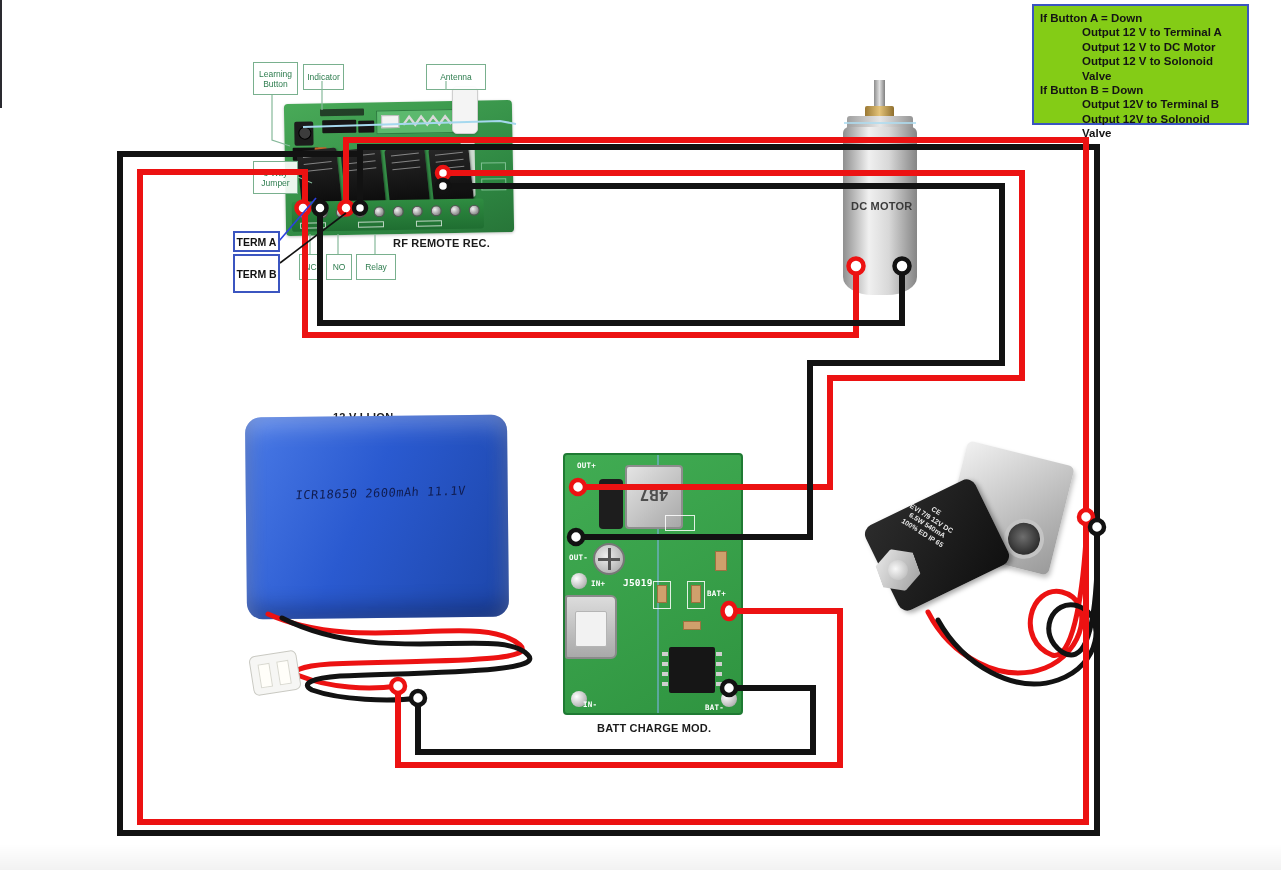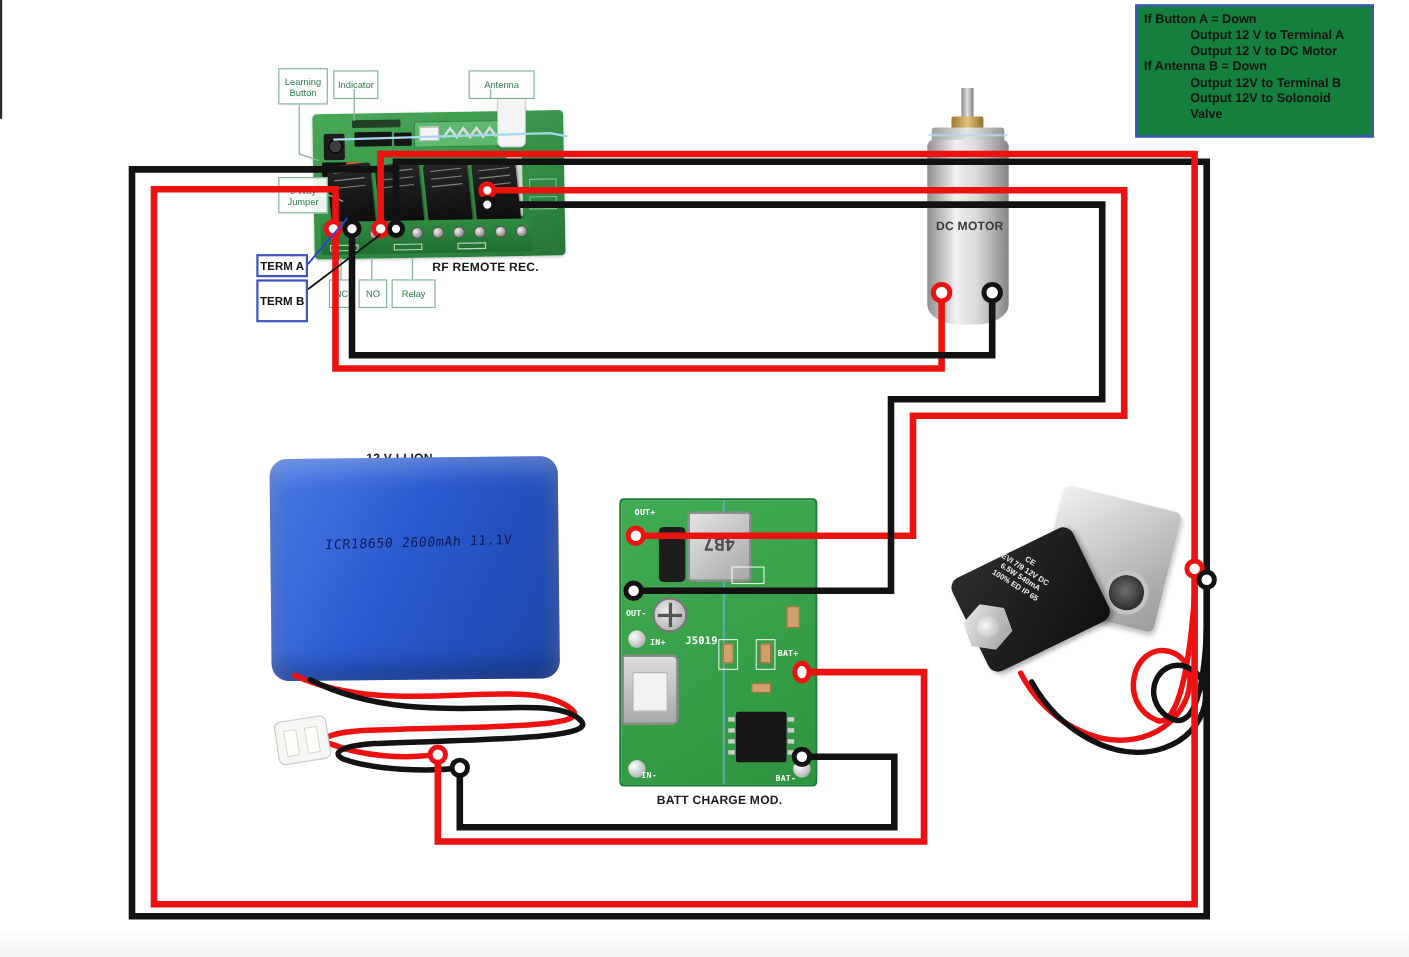--- a/index.html
+++ b/index.html
@@ -12,21 +12,21 @@
   .abs{position:absolute;}
   
   .gbox{position:absolute;border:1px solid var(--ann-border);background:rgba(255,255,255,.9);
         color:var(--ann-green);font-size:8.5px;line-height:10px;text-align:center;
         display:flex;flex-direction:column;justify-content:center;padding:12px 1px;}
   .bluebox{position:absolute;border:2px solid var(--blue-border);background:#fff;color:#111;
         font-size:10.5px;font-weight:700;display:flex;align-items:center;justify-content:center;}
   .complabel{position:absolute;color:#1b1b1b;font-weight:700;font-size:11px;letter-spacing:.2px;white-space:nowrap;}
   
   #logicbox{position:absolute;left:1032px;top:4px;width:217px;height:121px;border:2px solid var(--blue-border);
-        background:#15803d;padding:5px 6px;font-size:11.5px;line-height:14.4px;font-weight:600;color:#141414;}
+        background:#84cc16;padding:5px 6px;font-size:11.5px;line-height:14.4px;font-weight:600;color:#141414;}
   .lb-line.indent{padding-left:42px;}
   
   #rfboard{left:285px;top:102px;width:228px;height:132px;background:linear-gradient(160deg,#49aa58,#2e8742 70%,#277538);
         border-radius:4px;transform:rotate(-1deg);box-shadow:0 1px 3px rgba(0,0,0,.25);}
   .relay{position:absolute;width:40px;height:56px;background:linear-gradient(180deg,#262626,#0c0c0c);
         border-radius:3px;transform:rotate(-5deg);box-shadow:1px 1px 2px rgba(0,0,0,.4);}
   .relay i{display:block;height:1px;background:rgba(255,255,255,.45);margin:6px 6px 0 6px;}
   .tstrip{position:absolute;left:6px;top:98px;width:192px;height:30px;background:linear-gradient(180deg,#2f8c41,#1f6e31);border-radius:3px;}
   .screw{position:absolute;top:6px;width:11px;height:11px;border-radius:50%;
         background:radial-gradient(circle at 35% 35%,#f2f2f2,#9a9a9a 60%,#6a6a6a);border:1px solid #555;}
@@ -301,18 +301,19 @@
     <span>TERM A</span>
   </div>
   <div class="bluebox z6" style="left:233px;top:254px;width:47px;height:39px">
     <span>TERM B</span>
   </div>
 
   <div id="logicbox" class="z6">
       <div class="lb-line">If Button A = Down</div>
       <div class="lb-line indent">Output 12 V to Terminal A</div>
       <div class="lb-line indent">Output 12 V to DC Motor</div>
-      <div class="lb-line">If Antenna B = Down</div>
+      <div class="lb-line indent">Output 12 V to Solonoid Valve</div>
+      <div class="lb-line">If Button B = Down</div>
       <div class="lb-line indent">Output 12V to Terminal B</div>
       <div class="lb-line indent">Output 12V to Solonoid Valve</div>
     </div>
 
 </div>
 
 </body></html>

